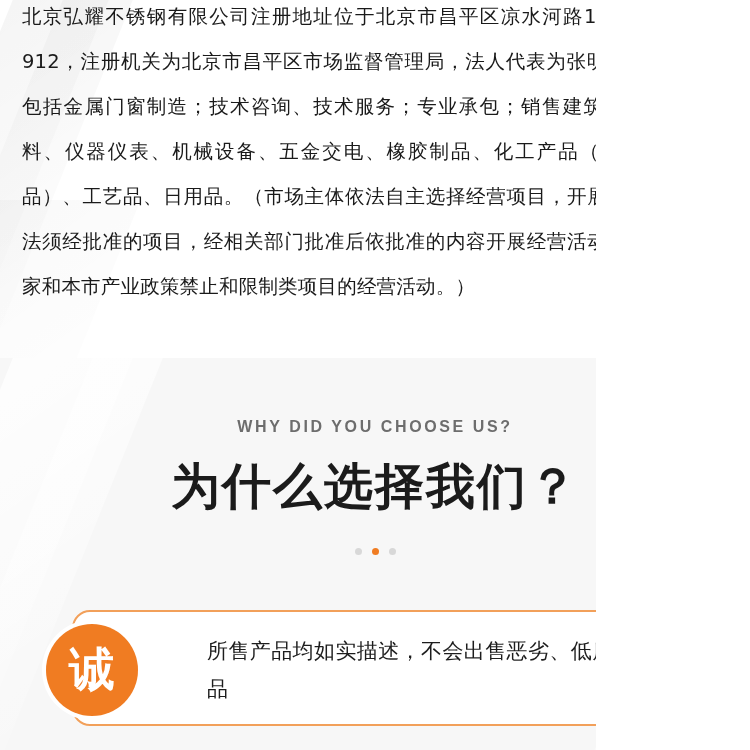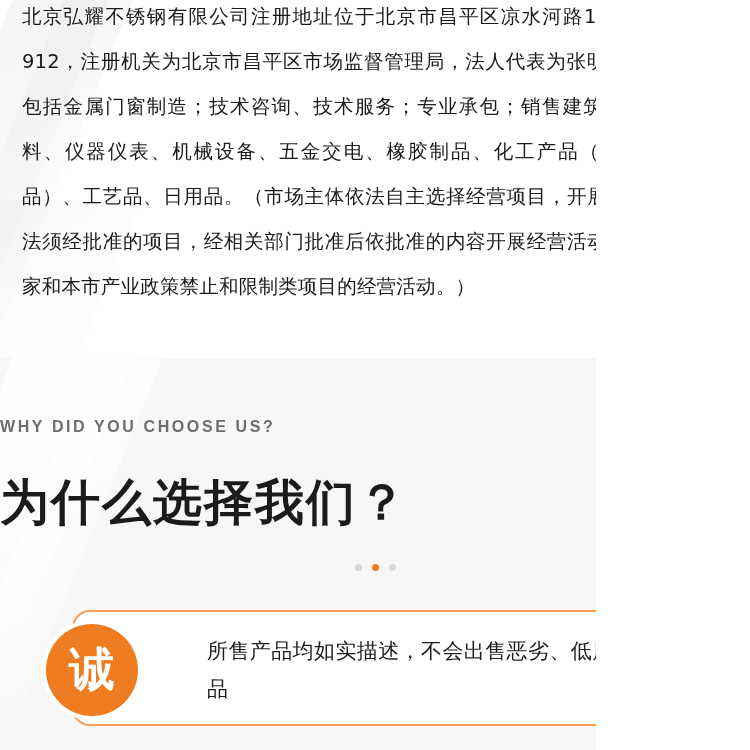--- a/index.html
+++ b/index.html
@@ -75,31 +75,32 @@
     pointer-events: none;
   }
   .wstripe.a { left: -70px;  top: -30px; width: 150px; height: 470px; }
   .wstripe.b { left:  10px;  top: -30px; width: 40px;  height: 470px; opacity:.8;}
   .wstripe.c { right: -70px; top: -30px; width: 150px; height: 470px; }
   .wstripe.d { right:  20px; top: -30px; width: 36px;  height: 470px; opacity:.8;}
 
   .why-inner {
     position: relative;
     z-index: 2;
+    text-align: center;
     padding-top: 60px;
   }
   .why-eyebrow {
     font-size: 16px;
     letter-spacing: 2.6px;
     color: #6d6d6d;
     font-weight: 600;
     font-family: "Liberation Sans", sans-serif;
   }
   .why-title {
-    margin-top: 34px;
+    margin-top: 18px;
     font-size: 49px;
     font-weight: 700;
     color: #1b1b1b;
     letter-spacing: 2px;
     font-family: "DejaVu Sans", "Liberation Sans", sans-serif;
   }
   .dots {
     margin-top: 28px;
     display: flex;
     justify-content: center;

